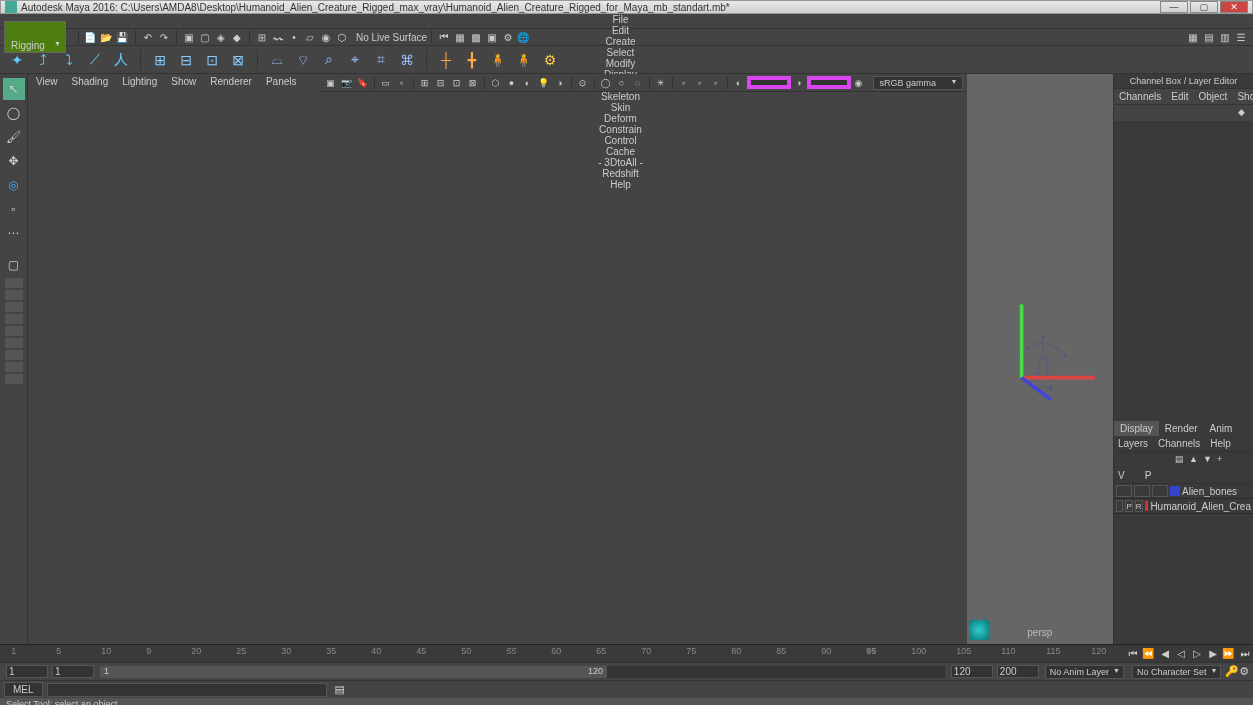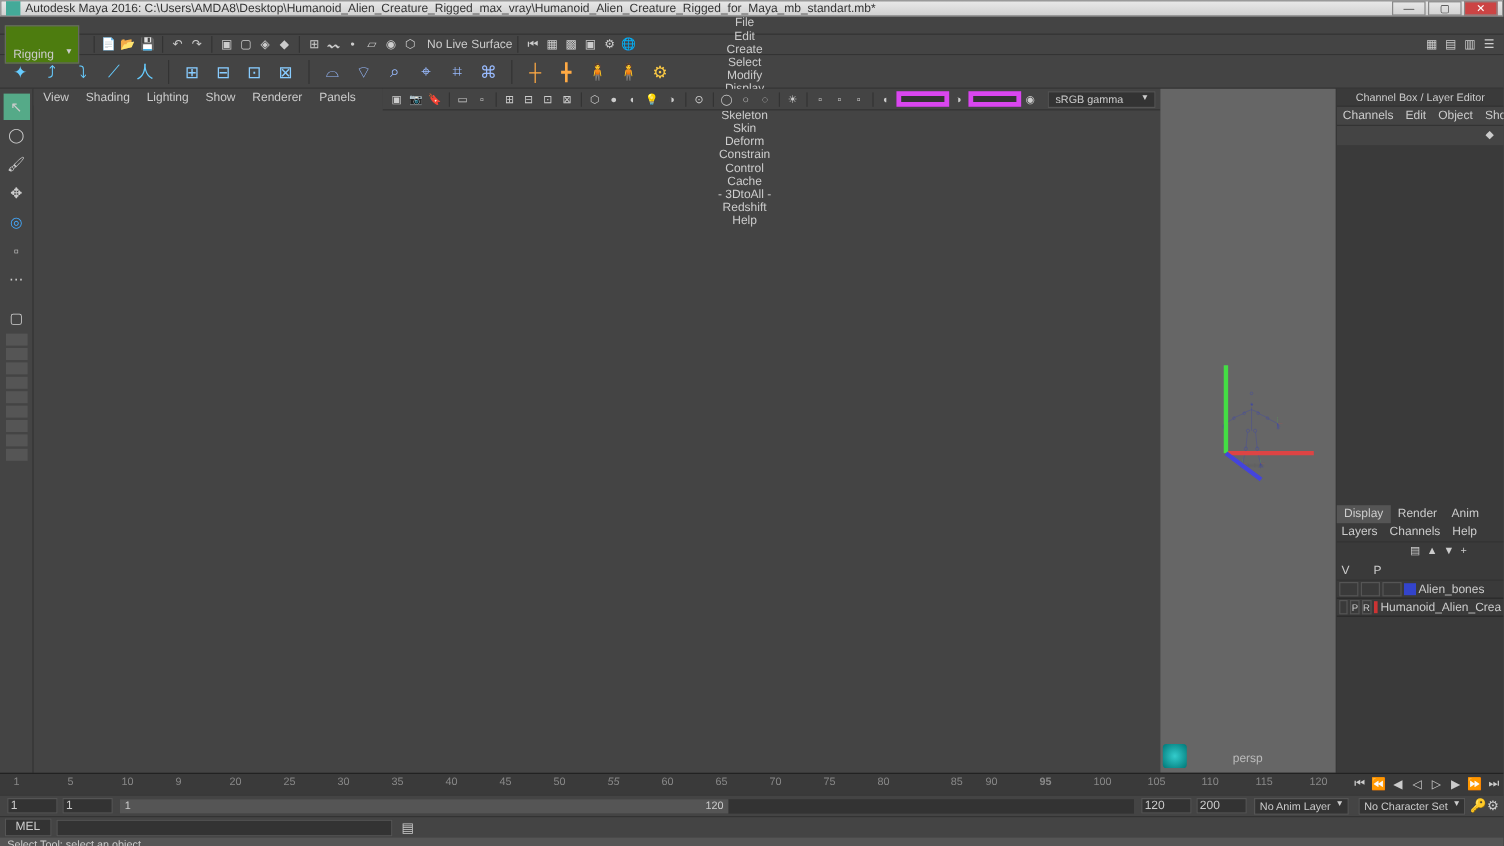--- a/index.html
+++ b/index.html
@@ -387,21 +387,21 @@
       <span class="tick" style="left: 29%;">35</span>
       <span class="tick" style="left: 33%;">40</span>
       <span class="tick" style="left: 37%;">45</span>
       <span class="tick" style="left: 41%;">50</span>
       <span class="tick" style="left: 45%; font-style: italic;">55</span>
       <span class="tick" style="left: 49%;">60</span>
       <span class="tick" style="left: 53%;">65</span>
       <span class="tick" style="left: 57%;">70</span>
       <span class="tick" style="left: 61%;">75</span>
       <span class="tick" style="left: 65%;">80</span>
-      <span class="tick" style="left: 69%; margin-left: 16px;">85</span>
+      <span class="tick" style="left: 69%;">85</span>
       <span class="tick" style="left: 73%;">90</span>
       <span class="tick" style="left: 77%; font-weight: bold;">95</span>
       <span class="tick" style="left: 81%;">100</span>
       <span class="tick" style="left: 85%;">105</span>
       <span class="tick" style="left: 89%;">110</span>
       <span class="tick" style="left: 93%;">115</span>
       <span class="tick" style="left: 97%;">120</span>
     </div>
   <div class="pbtn">⏮</div>
   <div class="pbtn">⏪</div>

